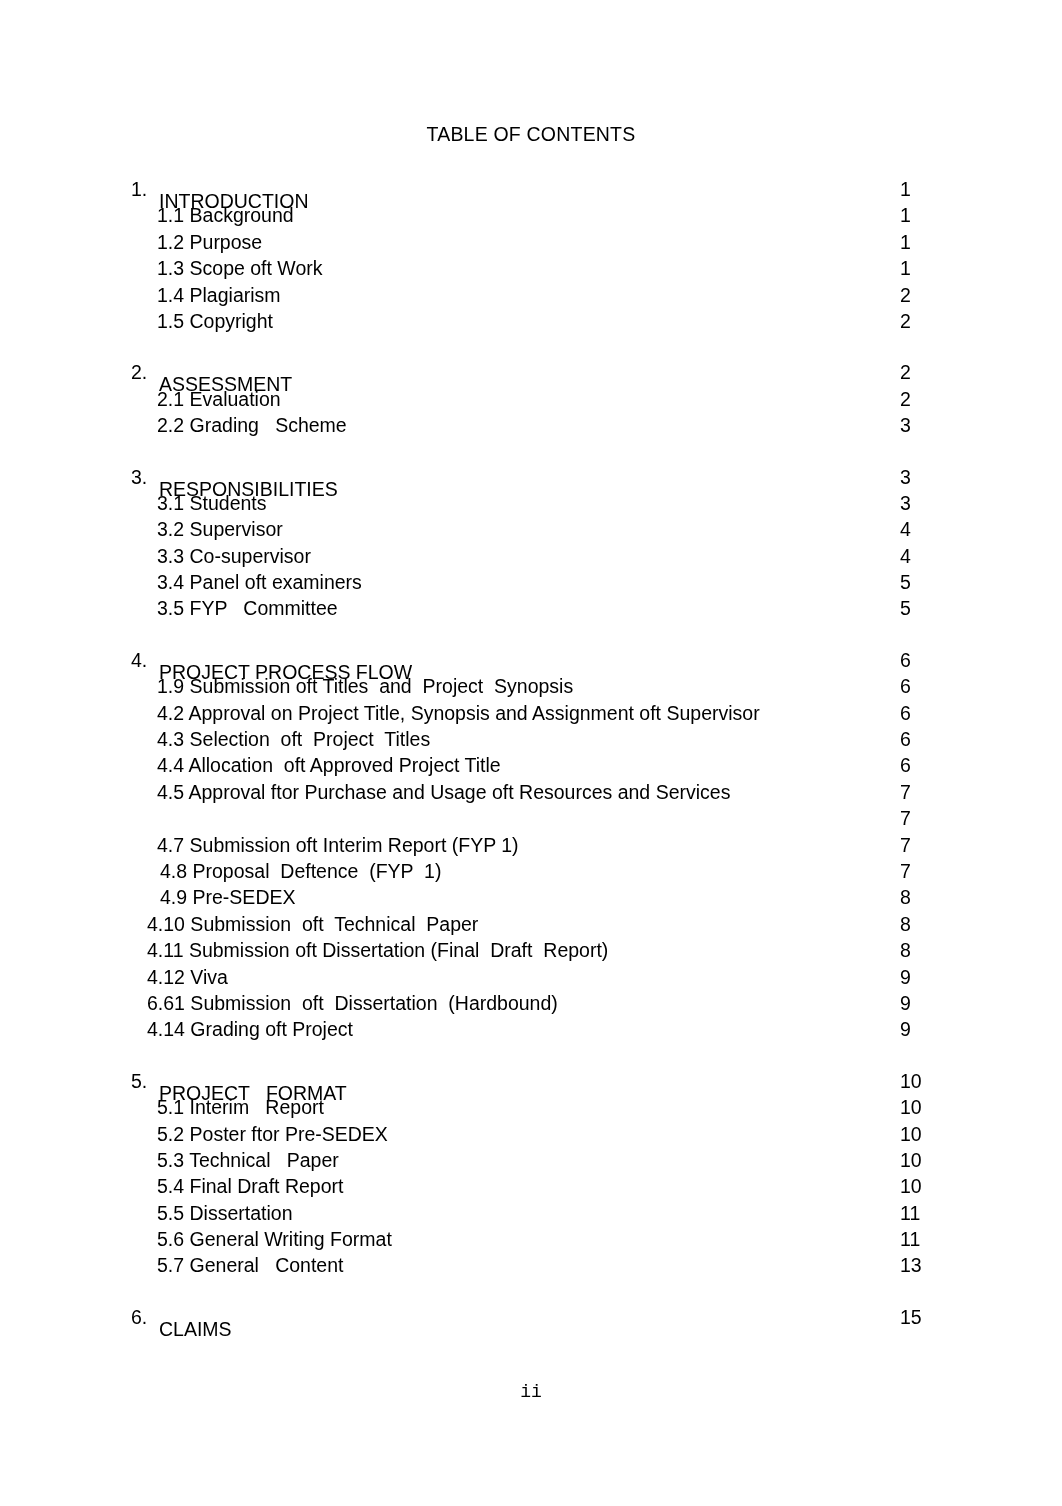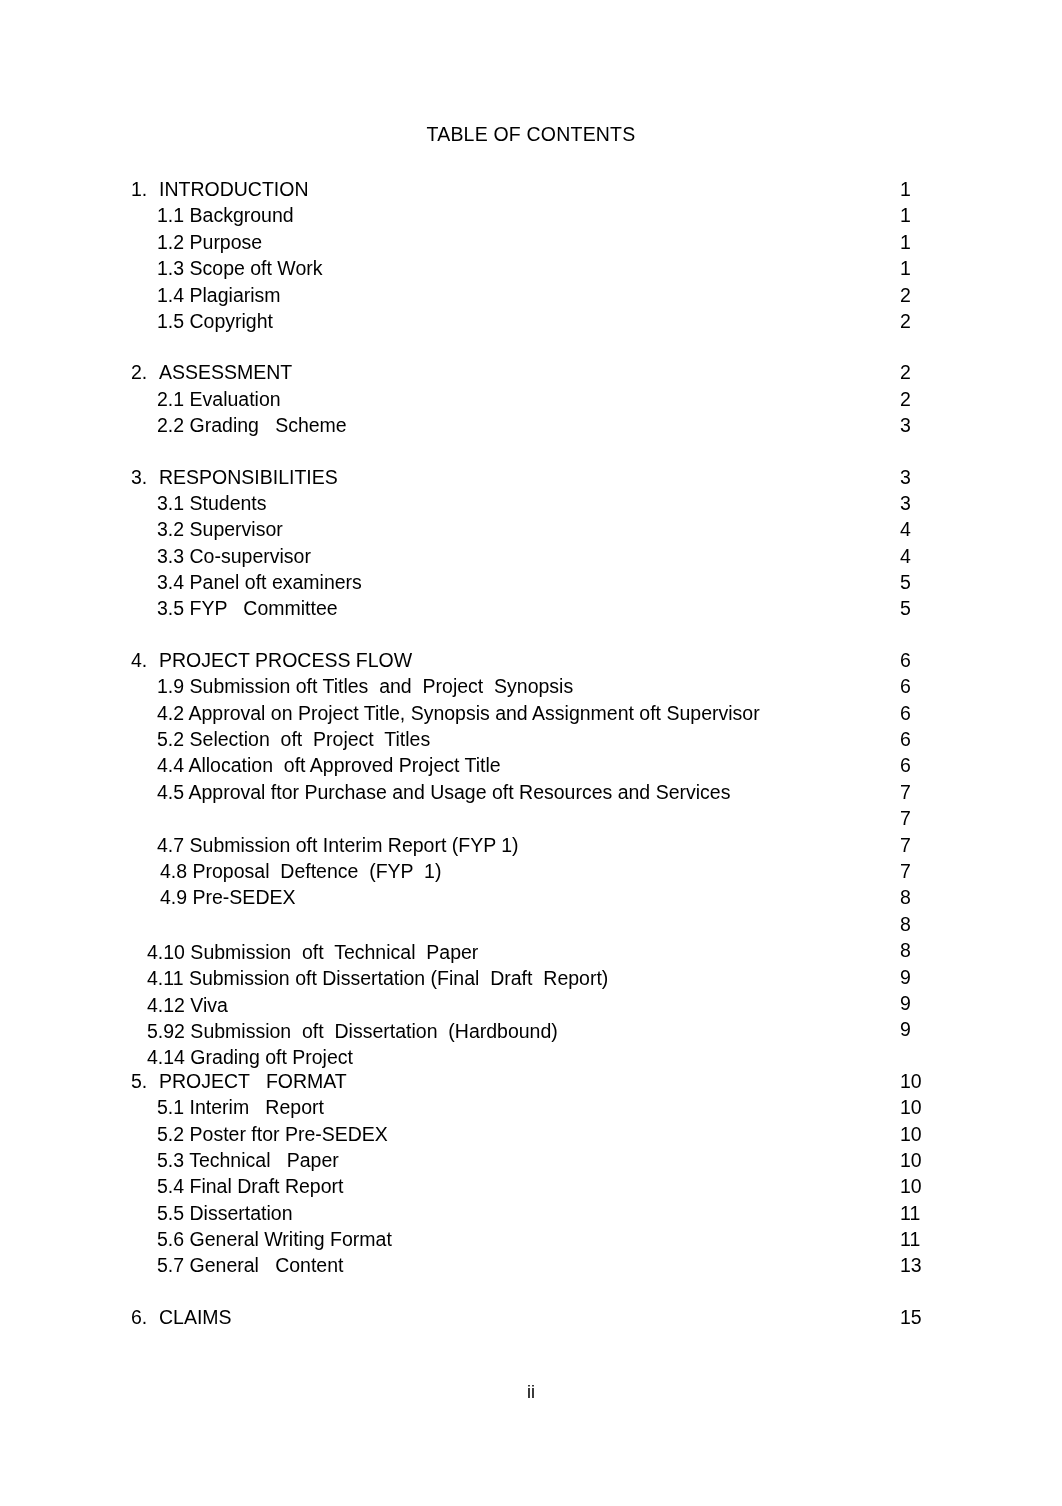--- a/index.html
+++ b/index.html
@@ -60,49 +60,50 @@
 
   
   .lvl1 .num {
     position: absolute;
     left: 131px;
     top: 0;
   }
   .lvl1 .label {
     position: absolute;
     left: 159px;
-    top: 0;
+    top: 12px;
   }
 
   
   .lvl2 .label {
     position: absolute;
     left: 157px;
     top: 0;
   }
   
   .lvl2.ind-a .label { left: 160px; }
   
-  .lvl2.ind-b .label { left: 147px; margin-top: 28px; }
+  .lvl2.ind-b .label { left: 147px; }
 
   .page-no {
     position: absolute;
     left: 900px;
     top: 0;
     text-align: left;
   }
 
   
   .folio {
     position: absolute;
     top: 1382px;
     left: 0;
     width: 1062px;
     text-align: center;
     font-size: 18px;
+    font-family: Liberation Mono, monospace;
   }
 </style>
 </head>
 <body>
 
 <div class="page">
 
   <div class="doc-title">TABLE OF CONTENTS</div>
 
   <div class="toc">
@@ -127,31 +128,31 @@
         <div class="toc-row lvl2"><span class="label">3.2 Supervisor</span><span class="page-no">4</span></div>
         <div class="toc-row lvl2"><span class="label">3.3 Co-supervisor</span><span class="page-no">4</span></div>
         <div class="toc-row lvl2"><span class="label">3.4 Panel oft examiners</span><span class="page-no">5</span></div>
         <div class="toc-row lvl2"><span class="label">3.5 FYP   Committee</span><span class="page-no">5</span></div>
       </div>
       <div class="group-gap"></div>
       <div class="toc-group">
         <div class="toc-row lvl1"><span class="num">4.</span><span class="label">PROJECT PROCESS FLOW</span><span class="page-no">6</span></div>
         <div class="toc-row lvl2"><span class="label">1.9 Submission oft Titles  and  Project  Synopsis</span><span class="page-no">6</span></div>
         <div class="toc-row lvl2"><span class="label">4.2 Approval on Project Title, Synopsis and Assignment oft Supervisor</span><span class="page-no">6</span></div>
-        <div class="toc-row lvl2"><span class="label">5.2 Selection  oft  Project  Titles</span><span class="page-no">6</span></div>
+        <div class="toc-row lvl2"><span class="label">4.3 Selection  oft  Project  Titles</span><span class="page-no">6</span></div>
         <div class="toc-row lvl2"><span class="label">4.4 Allocation  oft Approved Project Title</span><span class="page-no">6</span></div>
         <div class="toc-row lvl2"><span class="label">4.5 Approval ftor Purchase and Usage oft Resources and Services</span><span class="page-no">7</span></div>
         <div class="toc-row lvl2"><span class="page-no">7</span></div>
         <div class="toc-row lvl2"><span class="label">4.7 Submission oft Interim Report (FYP 1)</span><span class="page-no">7</span></div>
         <div class="toc-row lvl2 ind-a"><span class="label">4.8 Proposal  Deftence  (FYP  1)</span><span class="page-no">7</span></div>
         <div class="toc-row lvl2 ind-a"><span class="label">4.9 Pre-SEDEX</span><span class="page-no">8</span></div>
         <div class="toc-row lvl2 ind-b"><span class="label">4.10 Submission  oft  Technical  Paper</span><span class="page-no">8</span></div>
         <div class="toc-row lvl2 ind-b"><span class="label">4.11 Submission oft Dissertation (Final  Draft  Report)</span><span class="page-no">8</span></div>
         <div class="toc-row lvl2 ind-b"><span class="label">4.12 Viva</span><span class="page-no">9</span></div>
-        <div class="toc-row lvl2 ind-b"><span class="label">5.92 Submission  oft  Dissertation  (Hardbound)</span><span class="page-no">9</span></div>
+        <div class="toc-row lvl2 ind-b"><span class="label">6.61 Submission  oft  Dissertation  (Hardbound)</span><span class="page-no">9</span></div>
         <div class="toc-row lvl2 ind-b"><span class="label">4.14 Grading oft Project</span><span class="page-no">9</span></div>
       </div>
       <div class="group-gap"></div>
       <div class="toc-group">
         <div class="toc-row lvl1"><span class="num">5.</span><span class="label">PROJECT   FORMAT</span><span class="page-no">10</span></div>
         <div class="toc-row lvl2"><span class="label">5.1 Interim   Report</span><span class="page-no">10</span></div>
         <div class="toc-row lvl2"><span class="label">5.2 Poster ftor Pre-SEDEX</span><span class="page-no">10</span></div>
         <div class="toc-row lvl2"><span class="label">5.3 Technical   Paper</span><span class="page-no">10</span></div>
         <div class="toc-row lvl2"><span class="label">5.4 Final Draft Report</span><span class="page-no">10</span></div>
         <div class="toc-row lvl2"><span class="label">5.5 Dissertation</span><span class="page-no">11</span></div>

